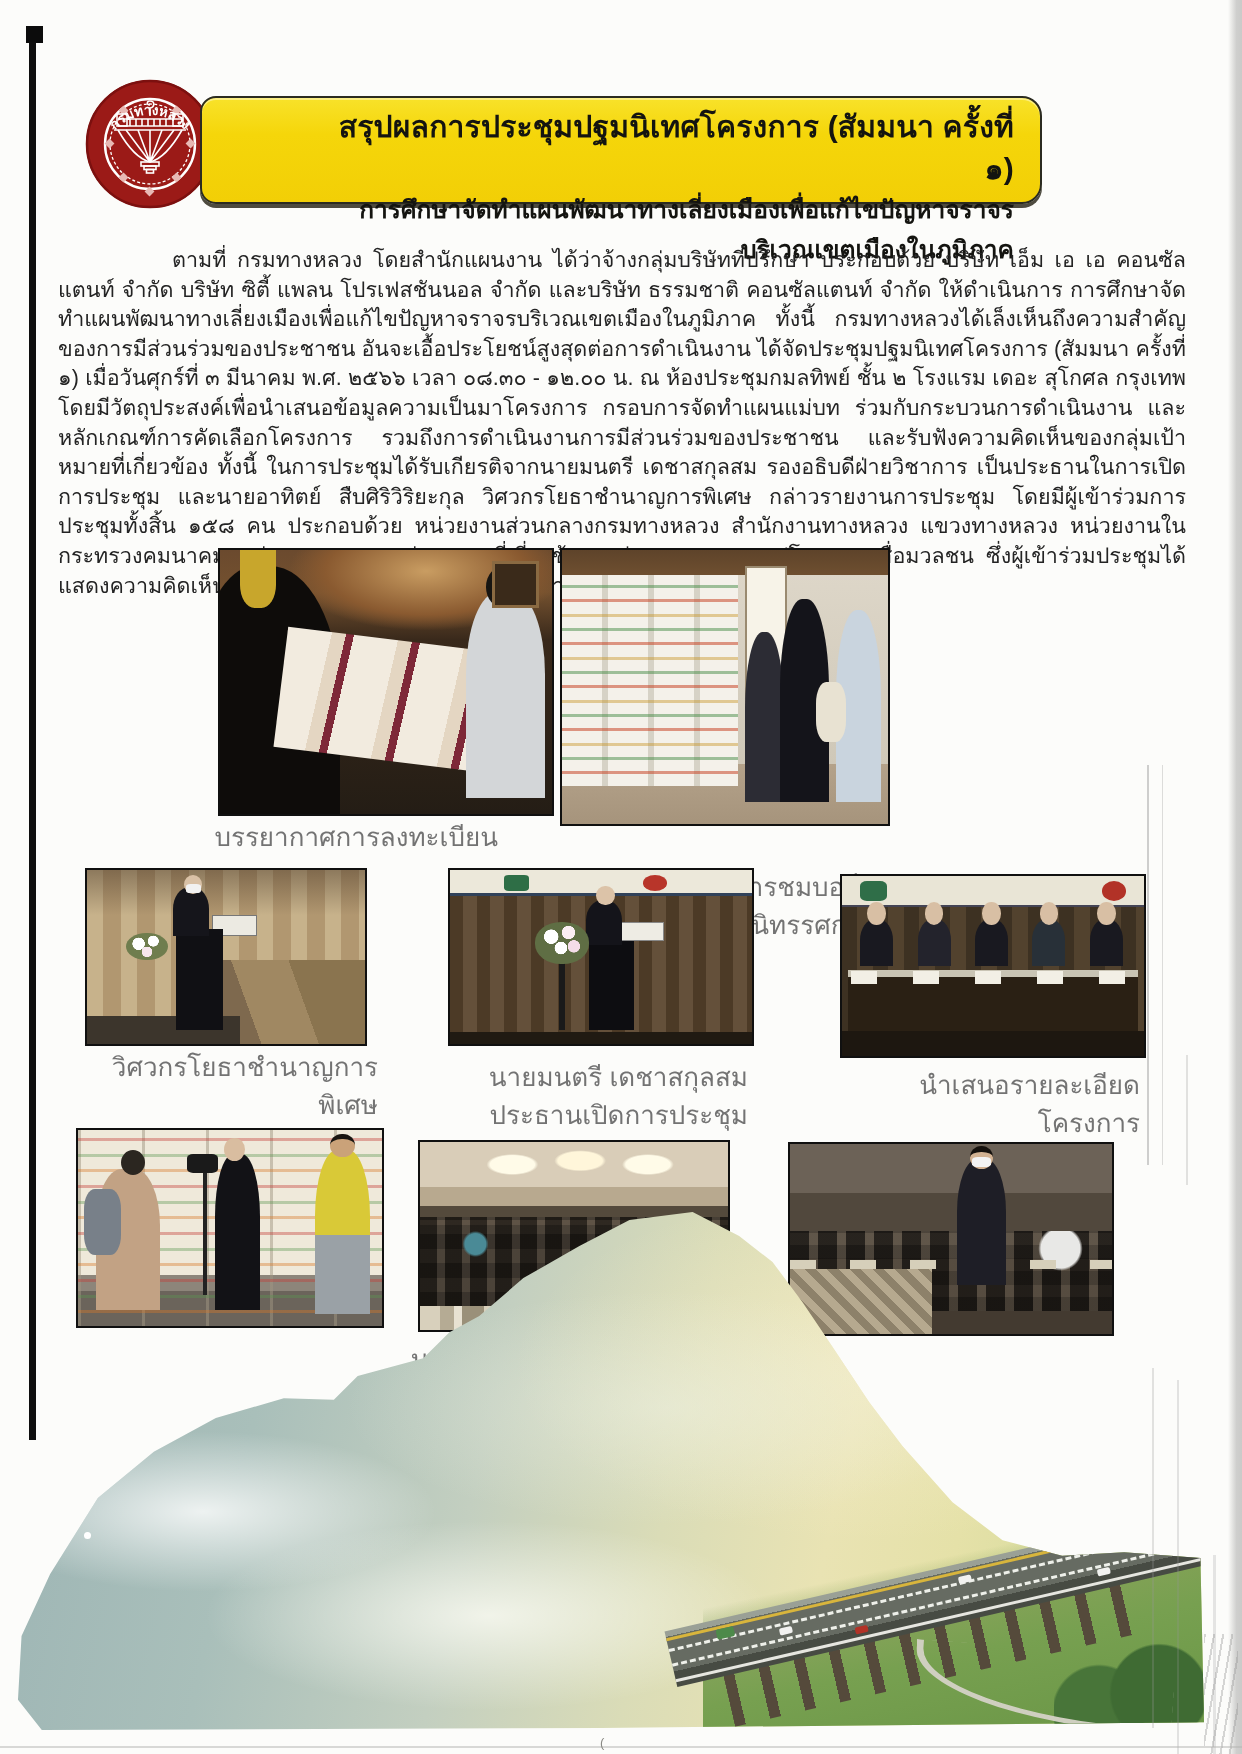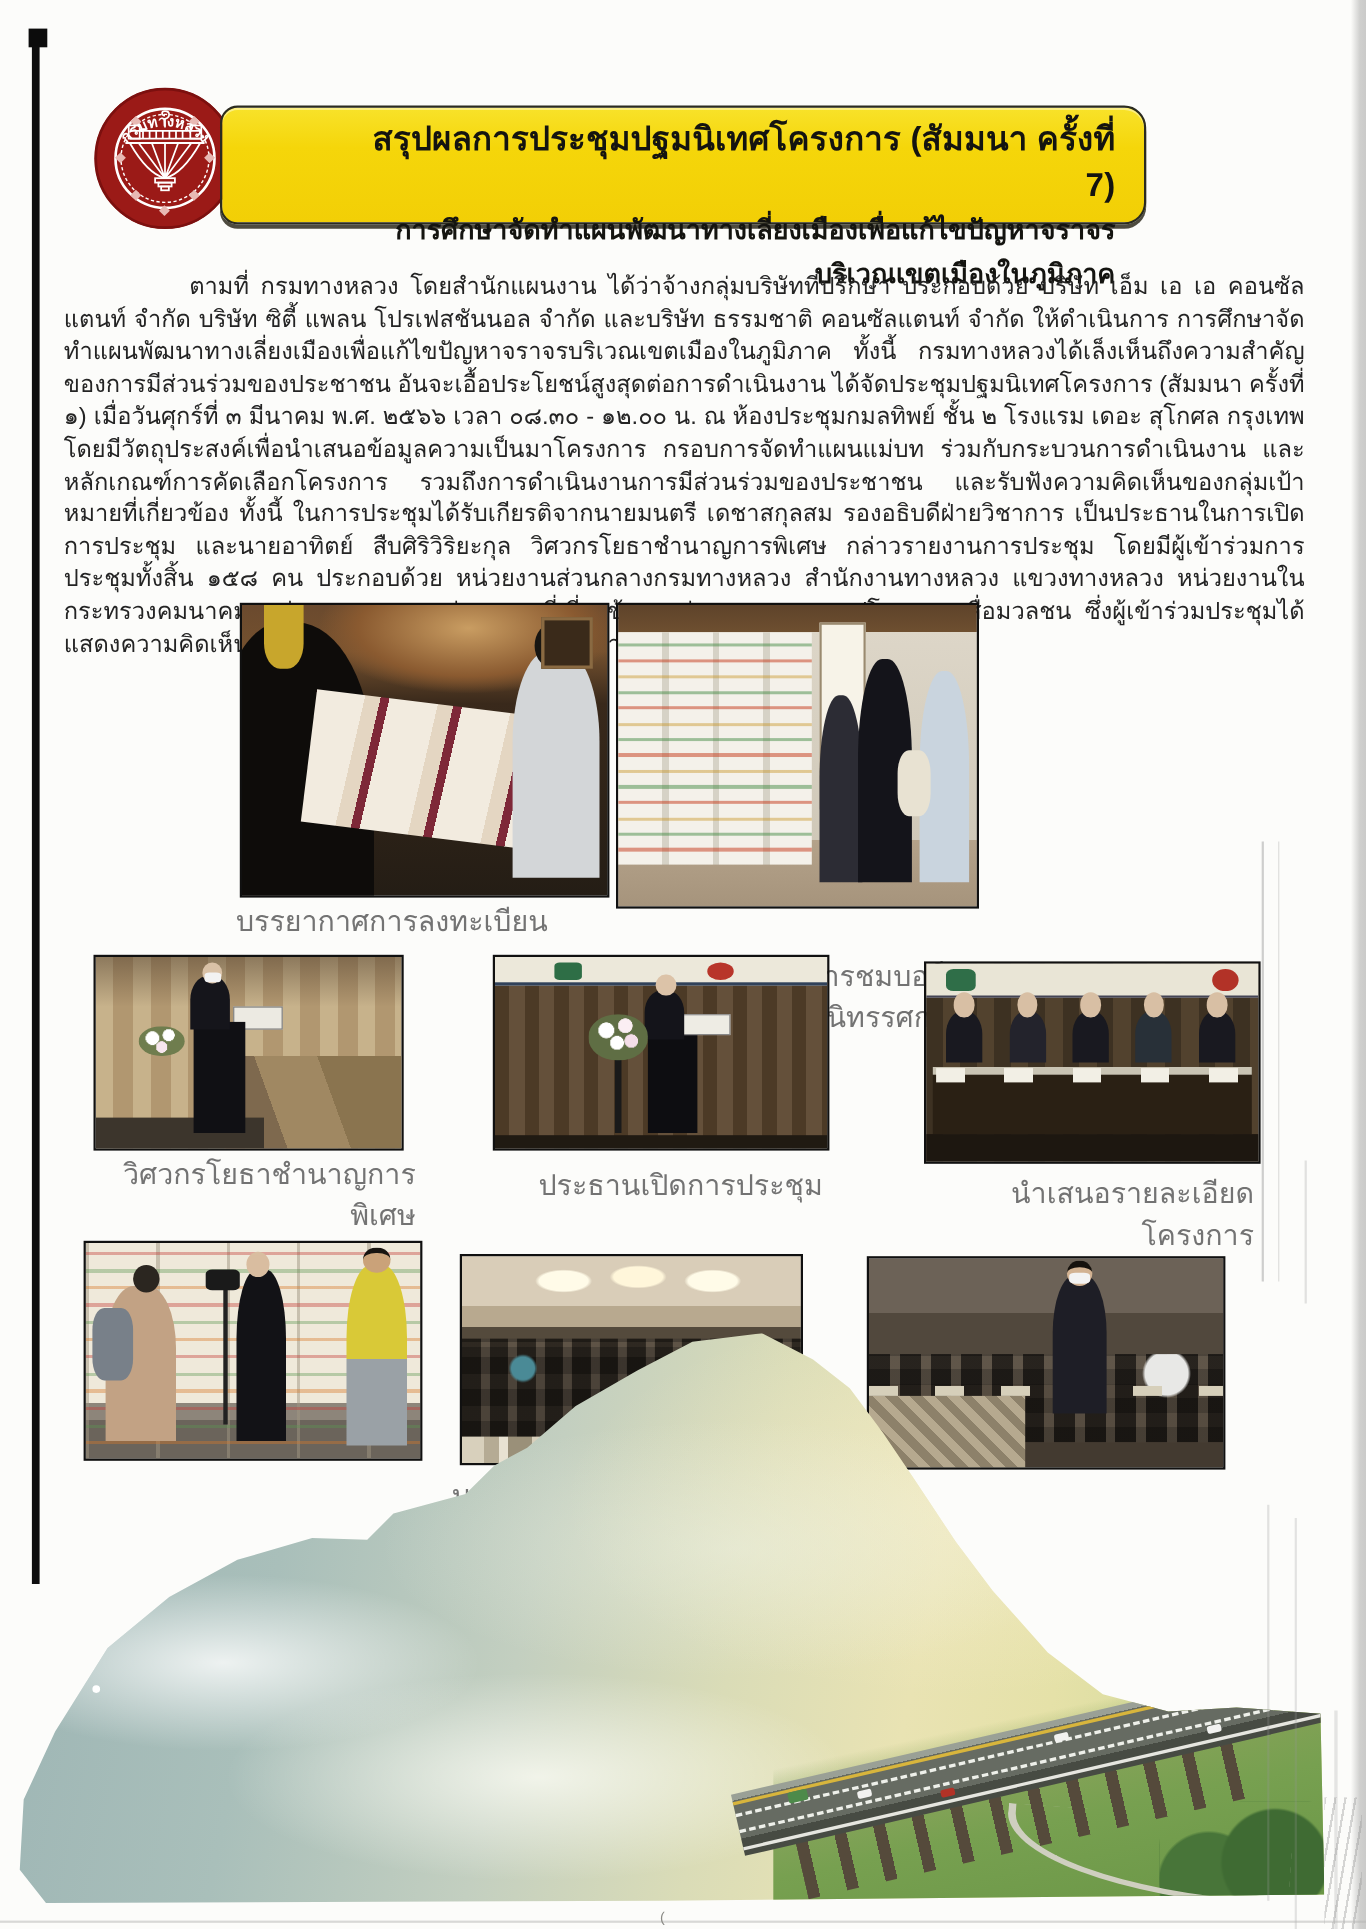--- a/index.html
+++ b/index.html
@@ -224,21 +224,21 @@
         <path d="M34 52 Q50 80 66 84 Q82 80 98 52"></path>
         <path d="M66 84 L42 52 M66 84 L54 52 M66 84 L66 52 M66 84 L78 52 M66 84 L90 52"></path>
         <rect x="57" y="84" width="18" height="4"></rect>
         <rect x="60" y="88" width="12" height="3.5"></rect>
         <rect x="62.5" y="91.5" width="7" height="3.5"></rect>
       </g>
     </svg>
   </div>
 
   <div class="banner">
-    <div class="banner-title">สรุปผลการประชุมปฐมนิเทศโครงการ (สัมมนา ครั้งที่ 7)</div>
+    <div class="banner-title">สรุปผลการประชุมปฐมนิเทศโครงการ (สัมมนา ครั้งที่ ๑)</div>
     <div class="banner-sub">การศึกษาจัดทำแผนพัฒนาทางเลี่ยงเมืองเพื่อแก้ไขปัญหาจราจรบริเวณเขตเมืองในภูมิภาค</div>
   </div>
 
   <div class="para">ตามที่ กรมทางหลวง โดยสำนักแผนงาน ได้ว่าจ้างกลุ่มบริษัทที่ปรึกษา ประกอบด้วย บริษัท เอ็ม เอ เอ คอนซัลแตนท์ จำกัด บริษัท ซิตี้ แพลน โปรเฟสชันนอล จำกัด และบริษัท ธรรมชาติ คอนซัลแตนท์ จำกัด ให้ดำเนินการ การศึกษาจัดทำแผนพัฒนาทางเลี่ยงเมืองเพื่อแก้ไขปัญหาจราจรบริเวณเขตเมืองในภูมิภาค ทั้งนี้ กรมทางหลวงได้เล็งเห็นถึงความสำคัญของการมีส่วนร่วมของประชาชน อันจะเอื้อประโยชน์สูงสุดต่อการดำเนินงาน ได้จัดประชุมปฐมนิเทศโครงการ (สัมมนา ครั้งที่ ๑) เมื่อวันศุกร์ที่ ๓ มีนาคม พ.ศ. ๒๕๖๖ เวลา ๐๘.๓๐ - ๑๒.๐๐ น. ณ ห้องประชุมกมลทิพย์ ชั้น ๒ โรงแรม เดอะ สุโกศล กรุงเทพ โดยมีวัตถุประสงค์เพื่อนำเสนอข้อมูลความเป็นมาโครงการ กรอบการจัดทำแผนแม่บท ร่วมกับกระบวนการดำเนินงาน และหลักเกณฑ์การคัดเลือกโครงการ รวมถึงการดำเนินงานการมีส่วนร่วมของประชาชน และรับฟังความคิดเห็นของกลุ่มเป้าหมายที่เกี่ยวข้อง ทั้งนี้ ในการประชุมได้รับเกียรติจากนายมนตรี เดชาสกุลสม รองอธิบดีฝ่ายวิชาการ เป็นประธานในการเปิดการประชุม และนายอาทิตย์ สืบศิริวิริยะกุล วิศวกรโยธาชำนาญการพิเศษ กล่าวรายงานการประชุม โดยมีผู้เข้าร่วมการประชุมทั้งสิ้น ๑๕๘ คน ประกอบด้วย หน่วยงานส่วนกลางกรมทางหลวง สำนักงานทางหลวง แขวงทางหลวง หน่วยงานในกระทรวงคมนาคม หน่วยงานราชการส่วนกลางที่เกี่ยวข้อง หน่วยงานสาธารณูปโภค และสื่อมวลชน ซึ่งผู้เข้าร่วมประชุมได้แสดงความคิดเห็น และข้อเสนอแนะในประเด็นต่างๆ สามารถสรุปได้ ดังนี้</div>
 
   <div class="ph p-reg" style="left:218px;top:548px;width:336px;height:268px;">
     <div class="abs fig-l"></div>
     <div class="abs table"></div>
     <div class="abs fig-r"></div>
     <div class="abs head-r"></div>
@@ -278,20 +278,21 @@
     <div class="abs logo2"></div>
     <div class="abs pole"></div>
     <div class="abs podium"></div>
     <div class="abs sign"></div>
     <div class="abs body"></div>
     <div class="abs head"></div>
     <div class="abs flw"></div>
     <div class="abs floor"></div>
   </div>
   <div class="cap" style="left:448px;top:1058px;width:300px;">
+    <div>นายมนตรี เดชาสกุลสม</div>
     <div>ประธานเปิดการประชุม</div>
   </div>
 
   <div class="ph p-pan" style="left:840px;top:874px;width:306px;height:184px;">
     <div class="abs banner-top"></div>
     <div class="abs logoA"></div>
     <div class="abs logoB"></div>
     <div class="pr m1">
         <div class="hd"></div>
       </div>

